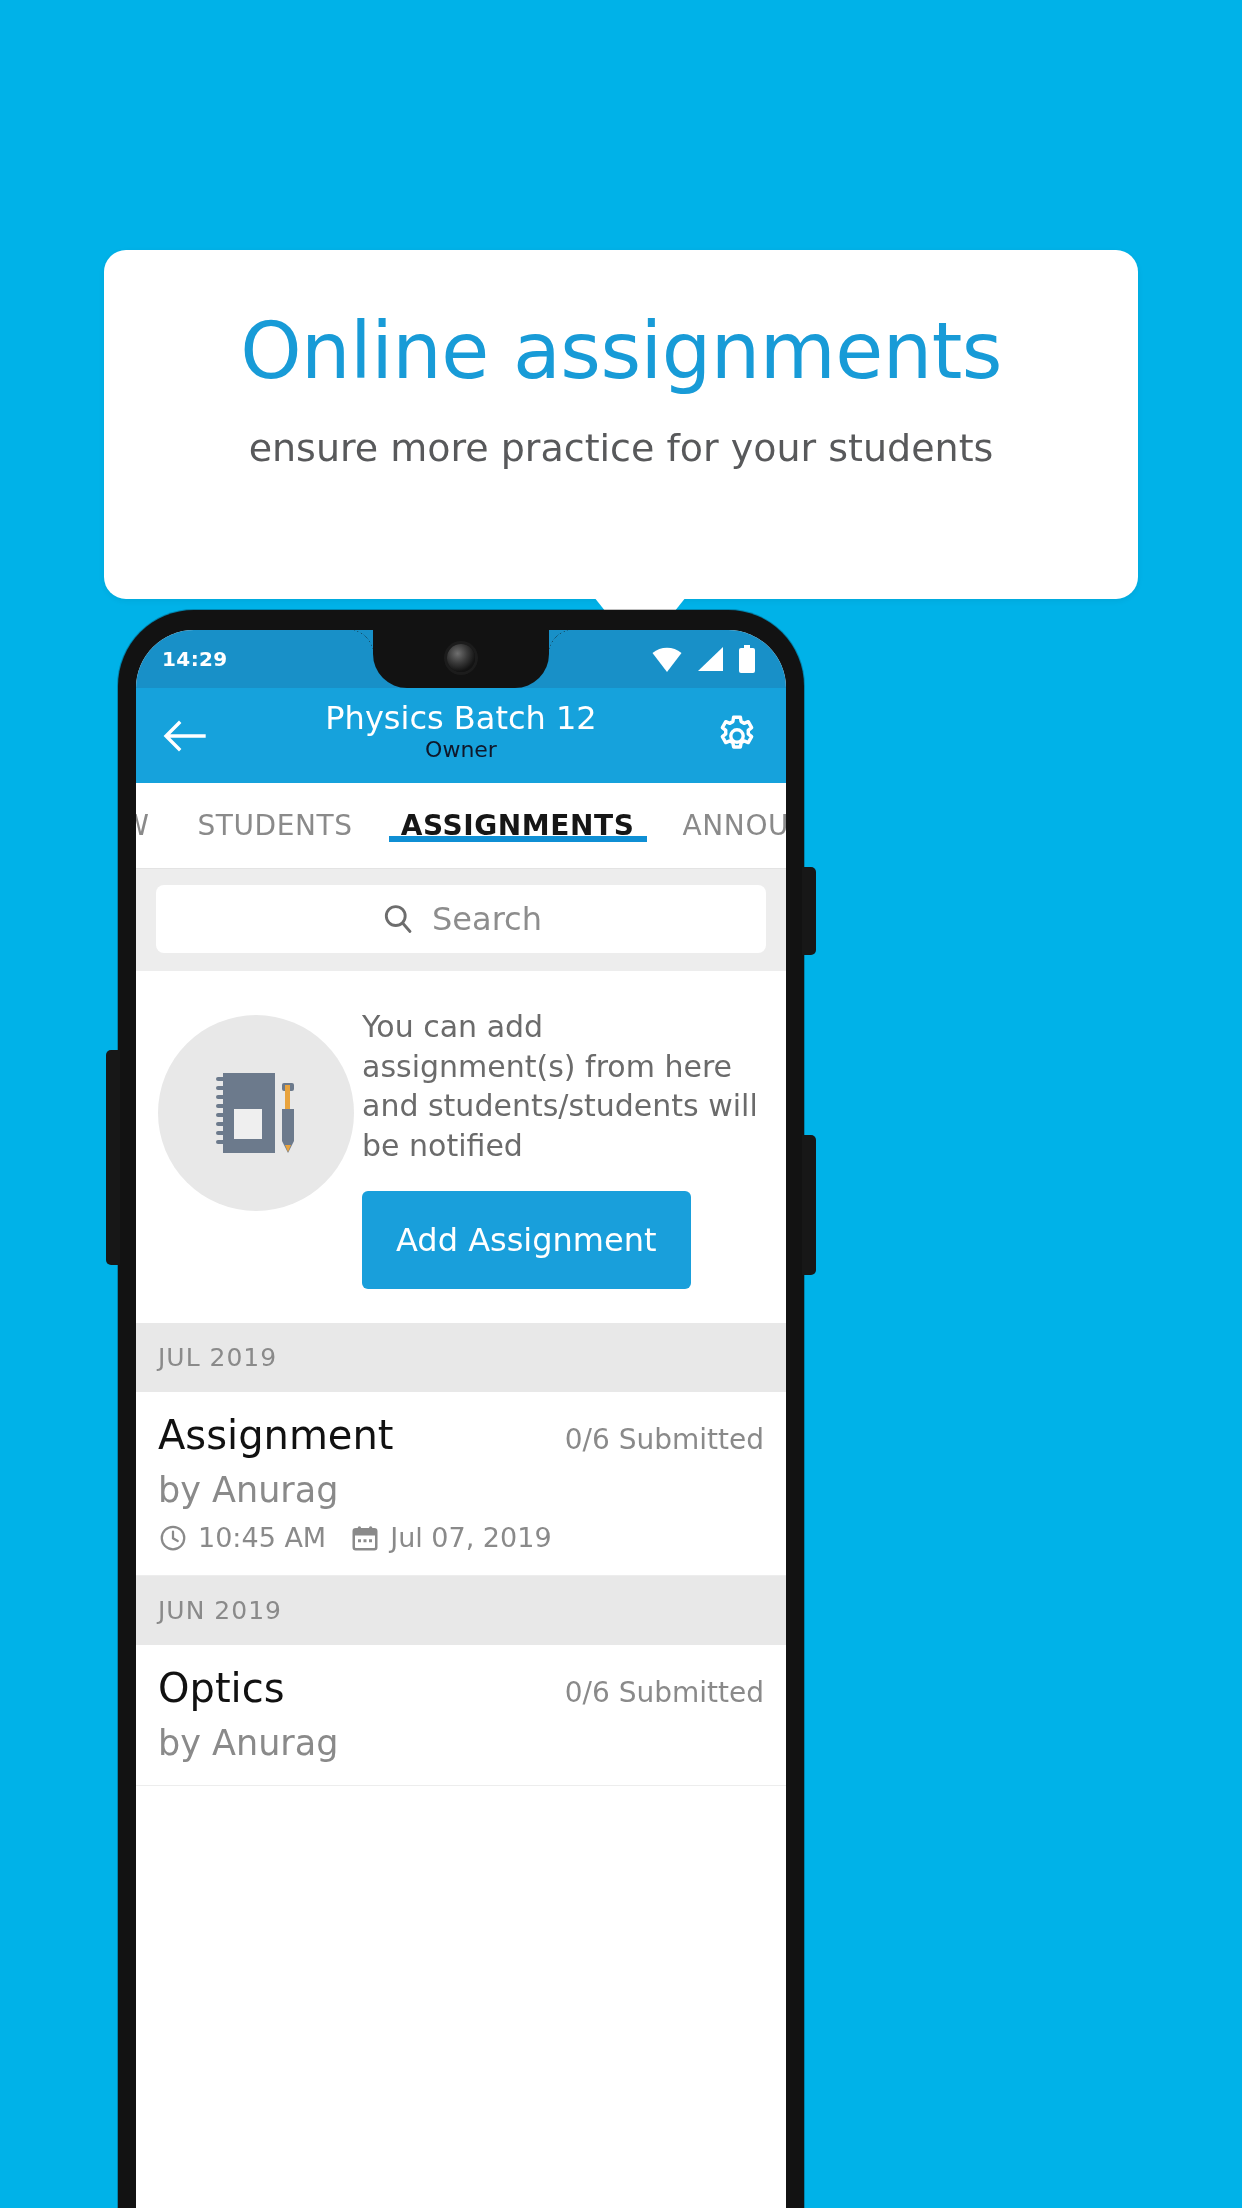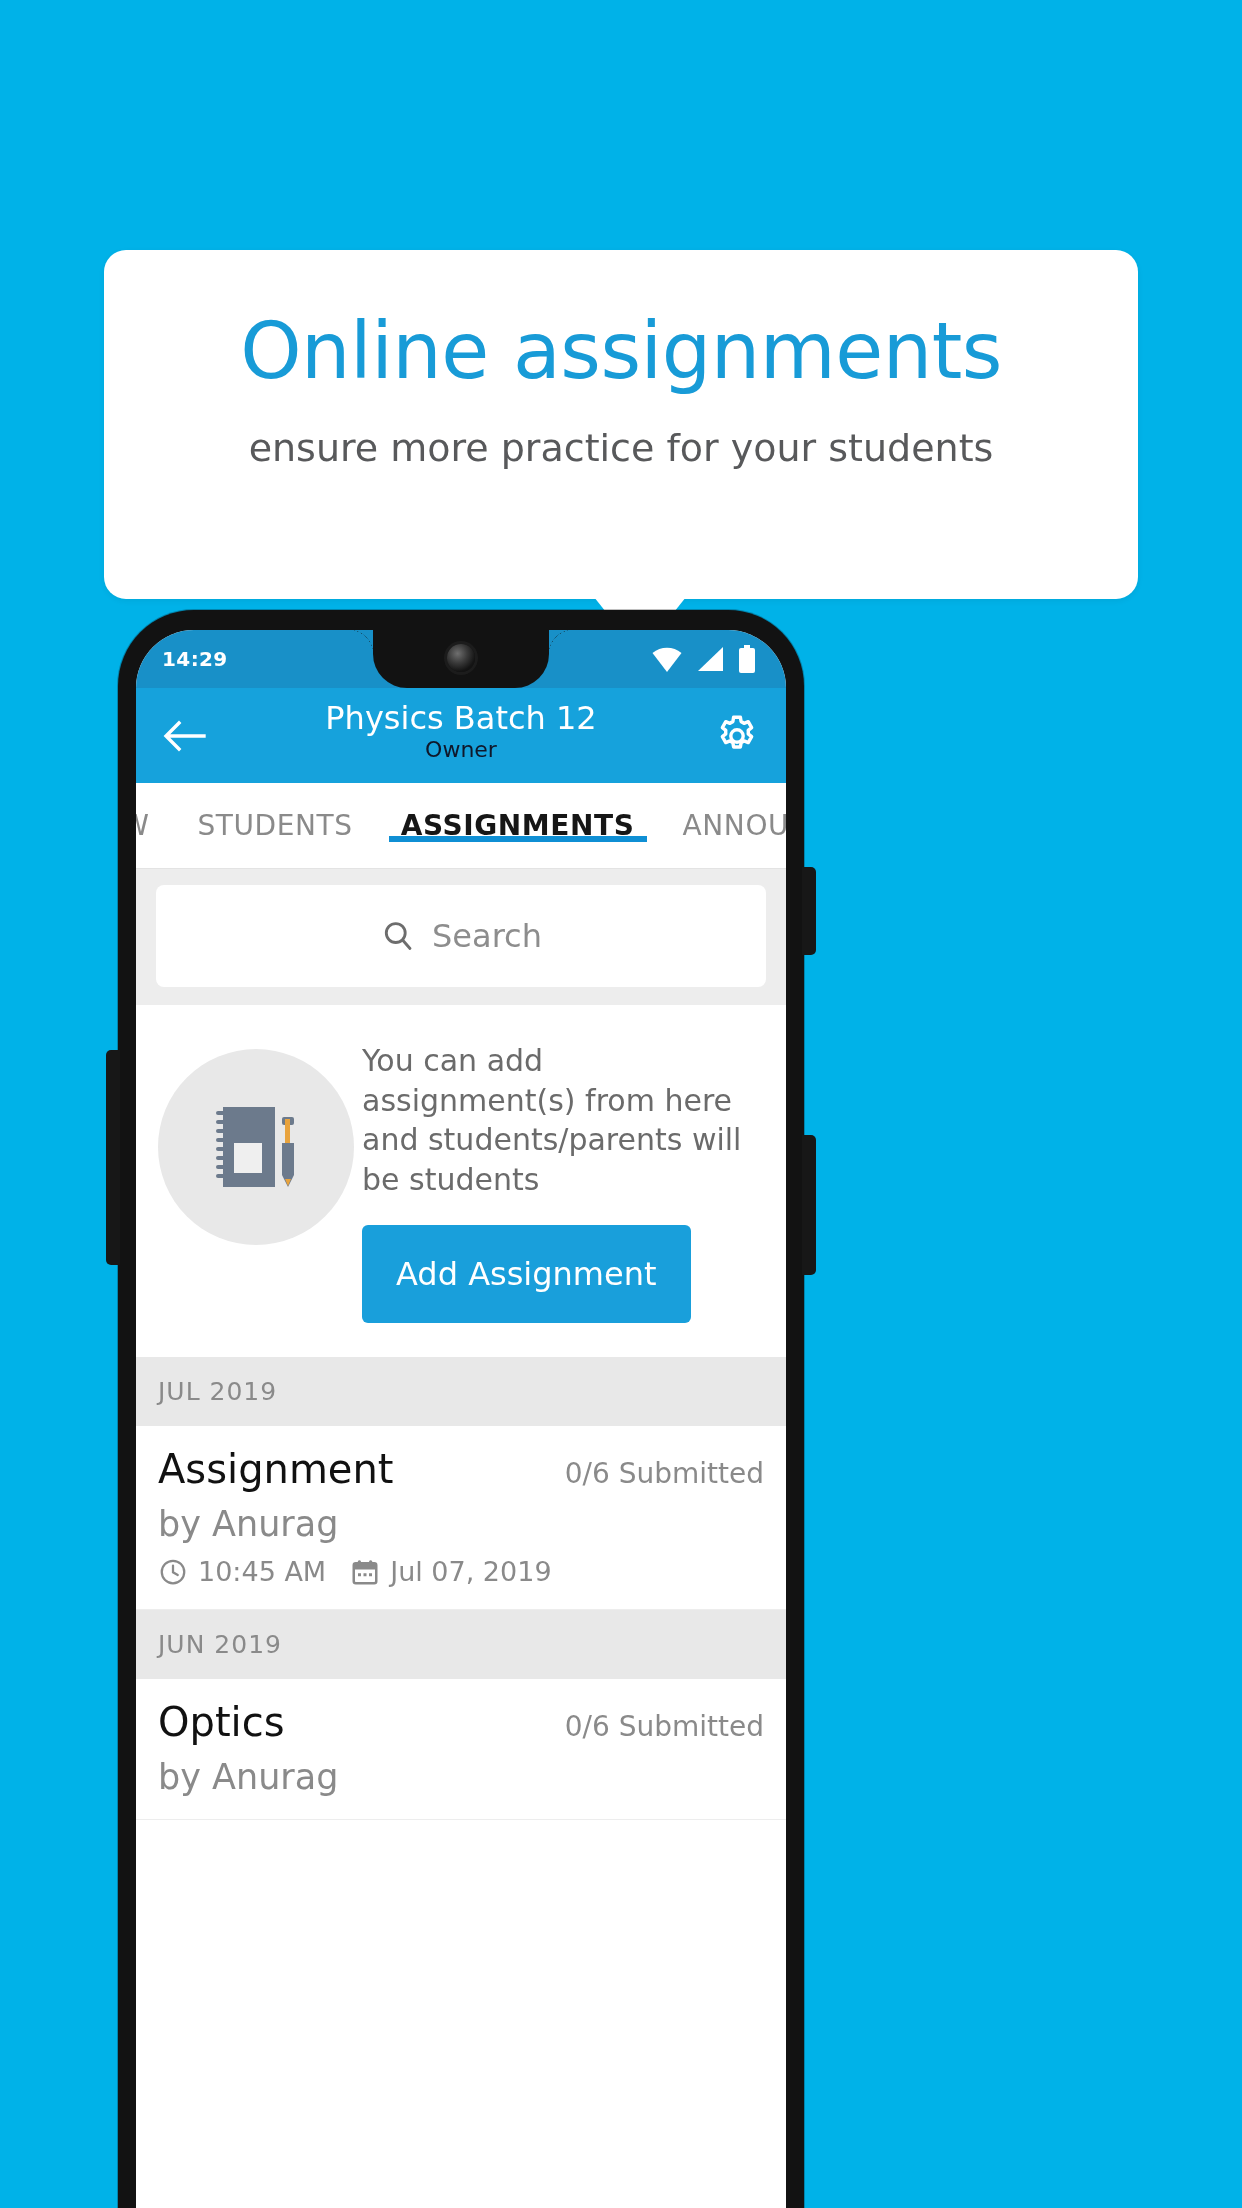--- a/index.html
+++ b/index.html
@@ -167,21 +167,21 @@
     height:6px; background:#0F8FD4;
   }
   #tabs-inner { display:flex; margin-left:-66px; }
 
   
   #search-wrap {
     background:#EDEDED;
     padding:16px 20px 18px 20px;
   }
   #search-box {
-    height:102px;
+    height:68px;
     background:#ffffff;
     border-radius:8px;
     display:flex; align-items:center; justify-content:center;
     gap:16px;
   }
   #search-placeholder { font-size:32px; color:#8d8d8d; }
 
   
   #empty-state {
     background:#ffffff;
@@ -339,21 +339,21 @@
 
             <rect x="86" y="30" width="12" height="8" rx="2" fill="#6C7A8C"></rect>
             <rect x="89" y="32" width="5" height="26" fill="#E8A33D"></rect>
             <rect x="86" y="38" width="12" height="22" fill="#6C7A8C" opacity="0.0"></rect>
             <rect x="86" y="56" width="12" height="32" fill="#6C7A8C"></rect>
             <path d="M86 88 L98 88 L92 100 Z" fill="#6C7A8C"></path>
             <path d="M89 92 L95 92 L92 99 Z" fill="#E8A33D"></path>
           </svg>
         </div>
         <div id="empty-right">
-          <div id="empty-text">You can add assignment(s) from here and students/parents will be students</div>
+          <div id="empty-text">You can add assignment(s) from here and students/students will be notified</div>
           <button id="add-assignment-btn">Add Assignment</button>
         </div>
       </div>
 
       <div class="month-header">JUL 2019</div>
       <div class="assignment-row">
         <div class="row-top">
           <span class="row-title">Assignment</span>
           <span class="row-submitted">0/6 Submitted</span>
         </div>

